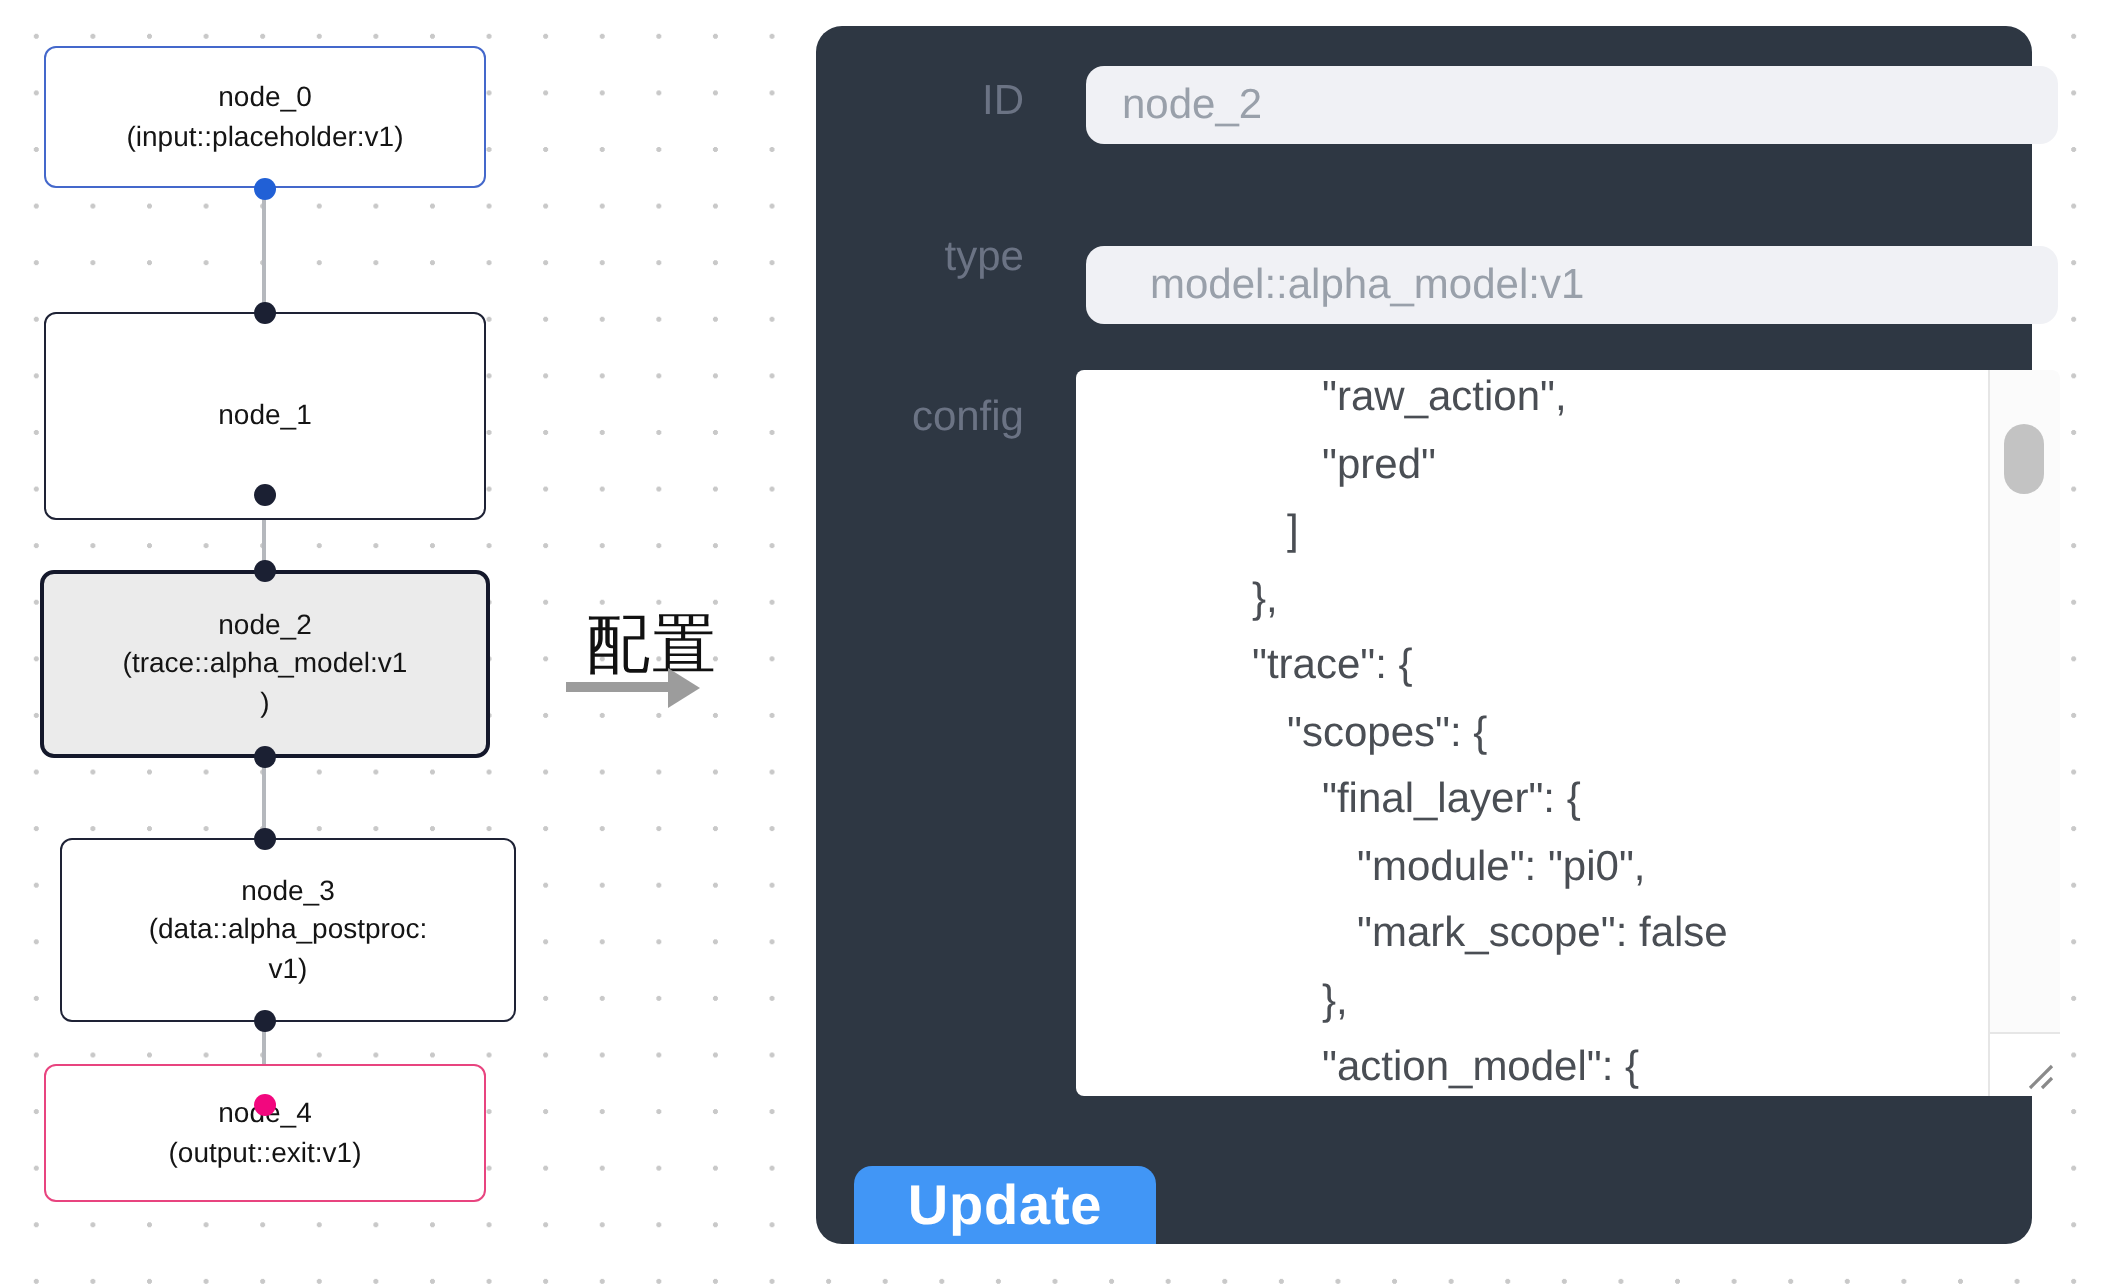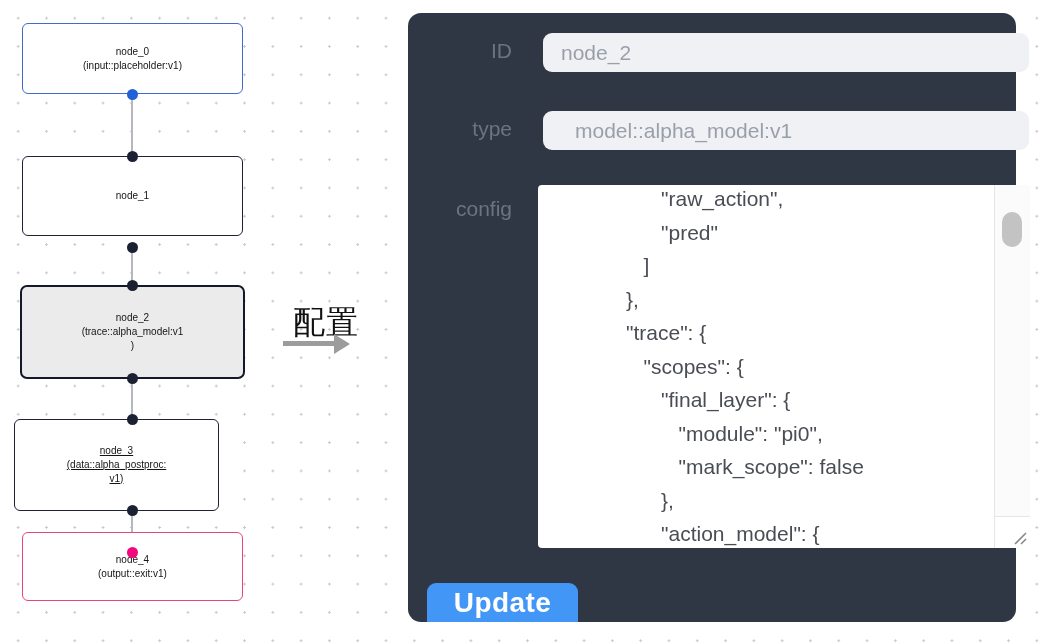--- a/index.html
+++ b/index.html
@@ -7,28 +7,28 @@
   #stage {
     position:relative; width:1062px; height:643px;
     background-image: radial-gradient(circle, #c9c9c9 1.15px, transparent 1.35px);
     background-size: 28.3px 28.3px;
     background-position: 4px 4px;
   }
   
   .node {
     position:absolute; background:#fff; border-radius:6px;
     display:flex; flex-direction:column; align-items:center; justify-content:center;
-    text-align:center; color:#141414; font-size:10px; line-height:1.38; cursor:pointer;
+    text-align:center; color:#141414; font-size:14px; line-height:1.38; cursor:pointer;
   }
   .node .node-title { white-space:pre; }
   .node .node-subtitle { white-space:pre-line; }
   #node-0 { left:22px; top:23px;  width:221px; height:71px; border:1.6px solid #4468cb; }
-  #node-1 { left:22px; top:156px; width:221px; height:80px; border:1.6px solid #1e2235; }
+  #node-1 { left:22px; top:156px; width:221px; height:104px; border:1.6px solid #1e2235; }
   #node-2 { left:20px; top:285px; width:225px; height:94px; border:2.5px solid #14182b; background:#ebebeb; border-radius:7px; }
-  #node-3 { left:14px; top:419px; width:205px; height:92px; border:1.6px solid #1e2235;text-decoration:underline; }
+  #node-3 { left:30px; top:419px; width:228px; height:92px; border:1.6px solid #1e2235; }
   #node-4 { left:22px; top:532px; width:221px; height:69px; border:1.6px solid #e8447f; }
   .edge { position:absolute; left:131px; width:2px; background:#b5b8bd; }
   #edge-0 { top:95px;  height:61px; }
   #edge-1 { top:248px; height:37px; }
   #edge-2 { top:379px; height:40px; }
   #edge-3 { top:511px; height:41px; }
   .port { position:absolute; width:11px; height:11px; border-radius:50%; background:#1b2033; left:127px; cursor:crosshair; }
   #port-0 { top:89px;    background:#2160d6; }
   #port-1 { top:150.5px; }
   #port-2 { top:242px; }
@@ -47,21 +47,21 @@
   .field-label { position:absolute; left:0; width:104px; text-align:right; font-size:21px; color:#6b7384; }
   #id-label     { top:26px; }
   #type-label   { top:104px; }
   #config-label { top:184px; }
   .panel-input {
     position:absolute; left:135px; width:486px; height:39px; border:none; outline:none;
     background:#f0f1f5; border-radius:9px; padding:0 18px; font-size:21px; color:#99a0aa;
     font-family:"Liberation Sans", sans-serif;
   }
   #id-input   { top:20px; }
-  #type-input { top:98px;padding-left:32px; }
+  #type-input { top:110px;padding-left:32px; }
   #config-box { position:absolute; left:130px; top:172px; width:492px; height:363px; background:#fff; border-radius:4px; overflow:hidden; cursor:text; }
   #config-text {
     position:absolute; left:18px; top:-3px; right:38px; bottom:0;
     font-family:"Liberation Sans", sans-serif; font-size:21px; line-height:33.5px;
     color:#4a4e54; white-space:pre; overflow:hidden;
   }
   #config-scroll-track {
     position:absolute; top:0; right:0; width:36px; bottom:32px;
     background:#fbfbfb; border-left:1px solid #e6e6e6; border-radius:0 3px 0 0;
   }

